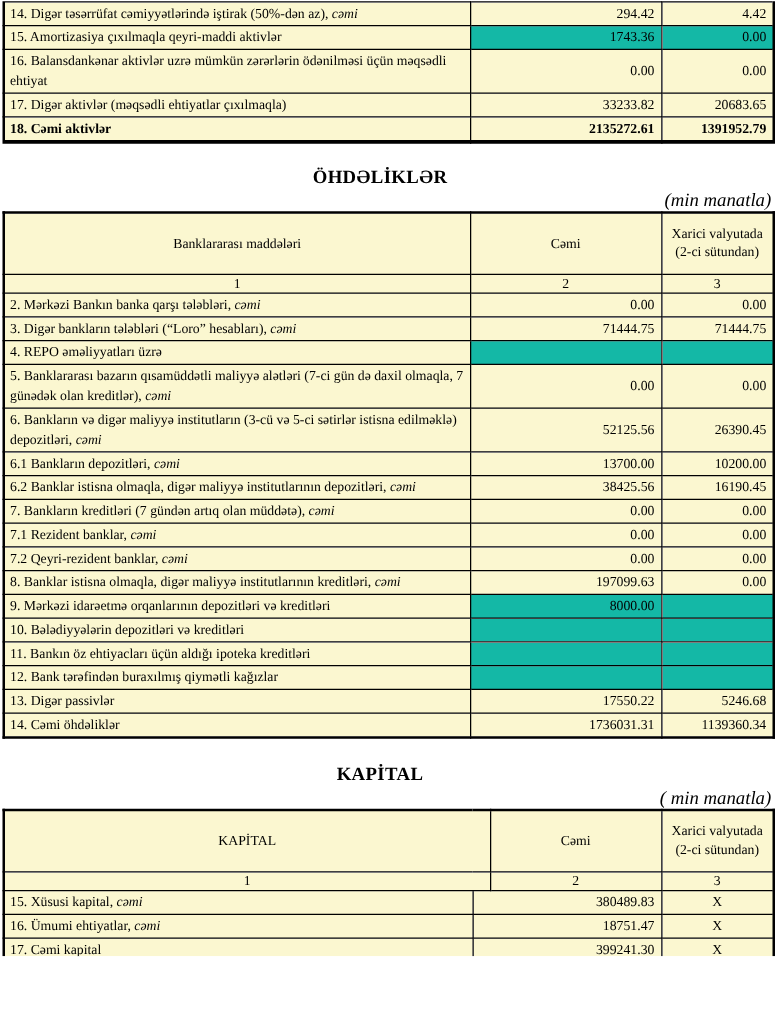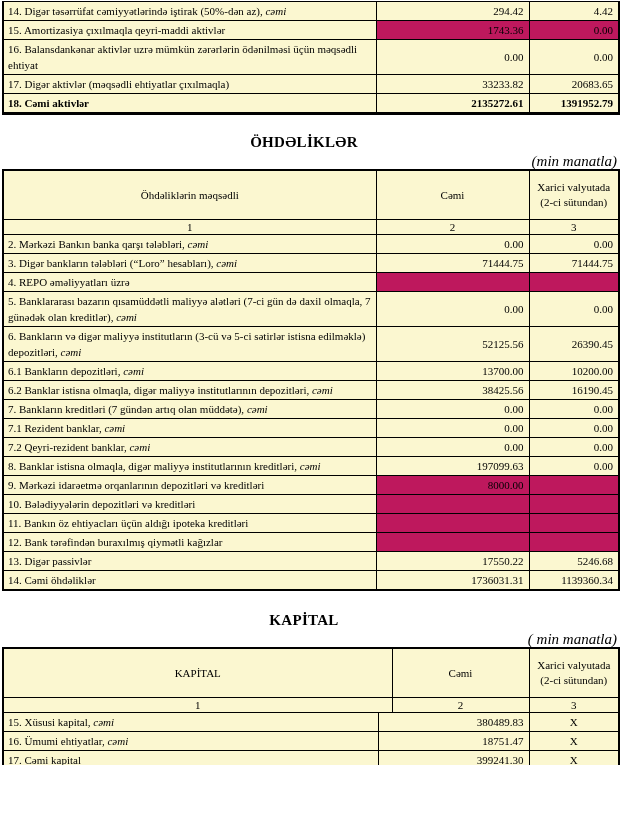--- a/index.html
+++ b/index.html
@@ -13,21 +13,21 @@
   .t-assets { border:1px solid #000; border-left-width:2px; border-right-width:2px; border-bottom-width:3px; }
   .t-main  { border:2px solid #000; }
   td,th {
     border:1px solid #000; background:#fbf7d0;
     font-size:11px; font-weight:normal; vertical-align:middle;
     height:16px; overflow:hidden;
   }
   .lbl { text-align:left; padding:1px 4px; line-height:16px; }
   .num { text-align:right; padding:1px 5px 1px 2px; line-height:16px;margin-left:31px; }
   .ctr { text-align:center; padding:1px 2px; line-height:16px; }
-  .wc  { background:#be185d; }
+  .wc  { background:#14b8a6; }
   .b   { font-weight:bold; }
   .it  { font-style:italic; }
   th.hdr { text-align:center; padding:2px 3px; line-height:15px; height:44px; }
   tr.nums td { height:14px; line-height:14px; padding:0 2px; text-align:center; }
   .sec-title {
     text-align:center; font-size:15px; font-weight:bold;
     letter-spacing:0.3px; margin:19px 14px 3px 0;
   }
   .sec-title.cap { margin-top:21px; }
   .unit-note {
@@ -79,21 +79,21 @@
   <div class="unit-note">(min manatla)</div>
 
   <table class="t-main">
     <colgroup>
         <col style="width:373px">
         <col style="width:153px">
         <col style="width:90px">
       </colgroup>
     <tbody>
         <tr>
-      <th class="hdr">Öhdəliklərin məqsədli</th>
+      <th class="hdr">Banklararası maddələri</th>
       <th class="hdr">Cəmi</th>
       <th class="hdr">Xarici valyutada (2-ci sütundan)</th>
     </tr>
     <tr class="nums">
       <td>1</td>
       <td>2</td>
       <td>3</td>
     </tr>
     <tr>
       <td class="lbl"><span>2. Mərkəzi Bankın banka qarşı tələbləri, </span><i class="it">cəmi</i></td>

